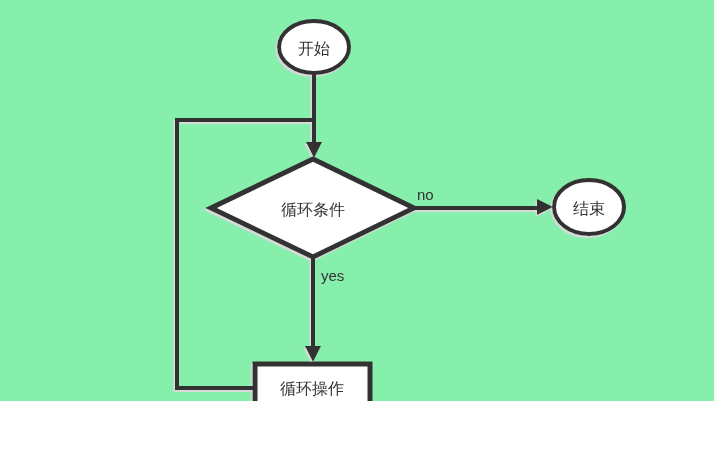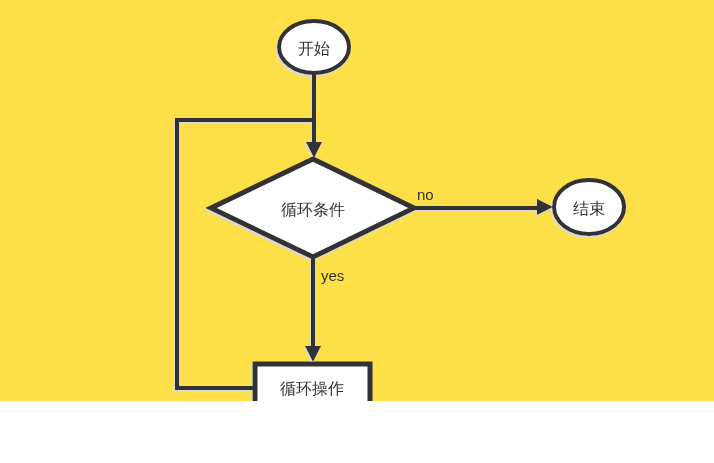--- a/index.html
+++ b/index.html
@@ -4,21 +4,21 @@
 <style>
   html, body {
     margin: 0;
     padding: 0;
     background: #ffffff;
   }
   .canvas {
     position: relative;
     width: 714px;
     height: 401px;
-    background: #fde047;
+    background: #86efac;
     overflow: hidden;
     font-family: "Liberation Sans", "DejaVu Sans", sans-serif;
   }
   svg text {
     font-family: "Liberation Sans", "DejaVu Sans", sans-serif;
     fill: #333333;
   }
   .node-label {
     font-size: 16px;
     text-anchor: middle;

